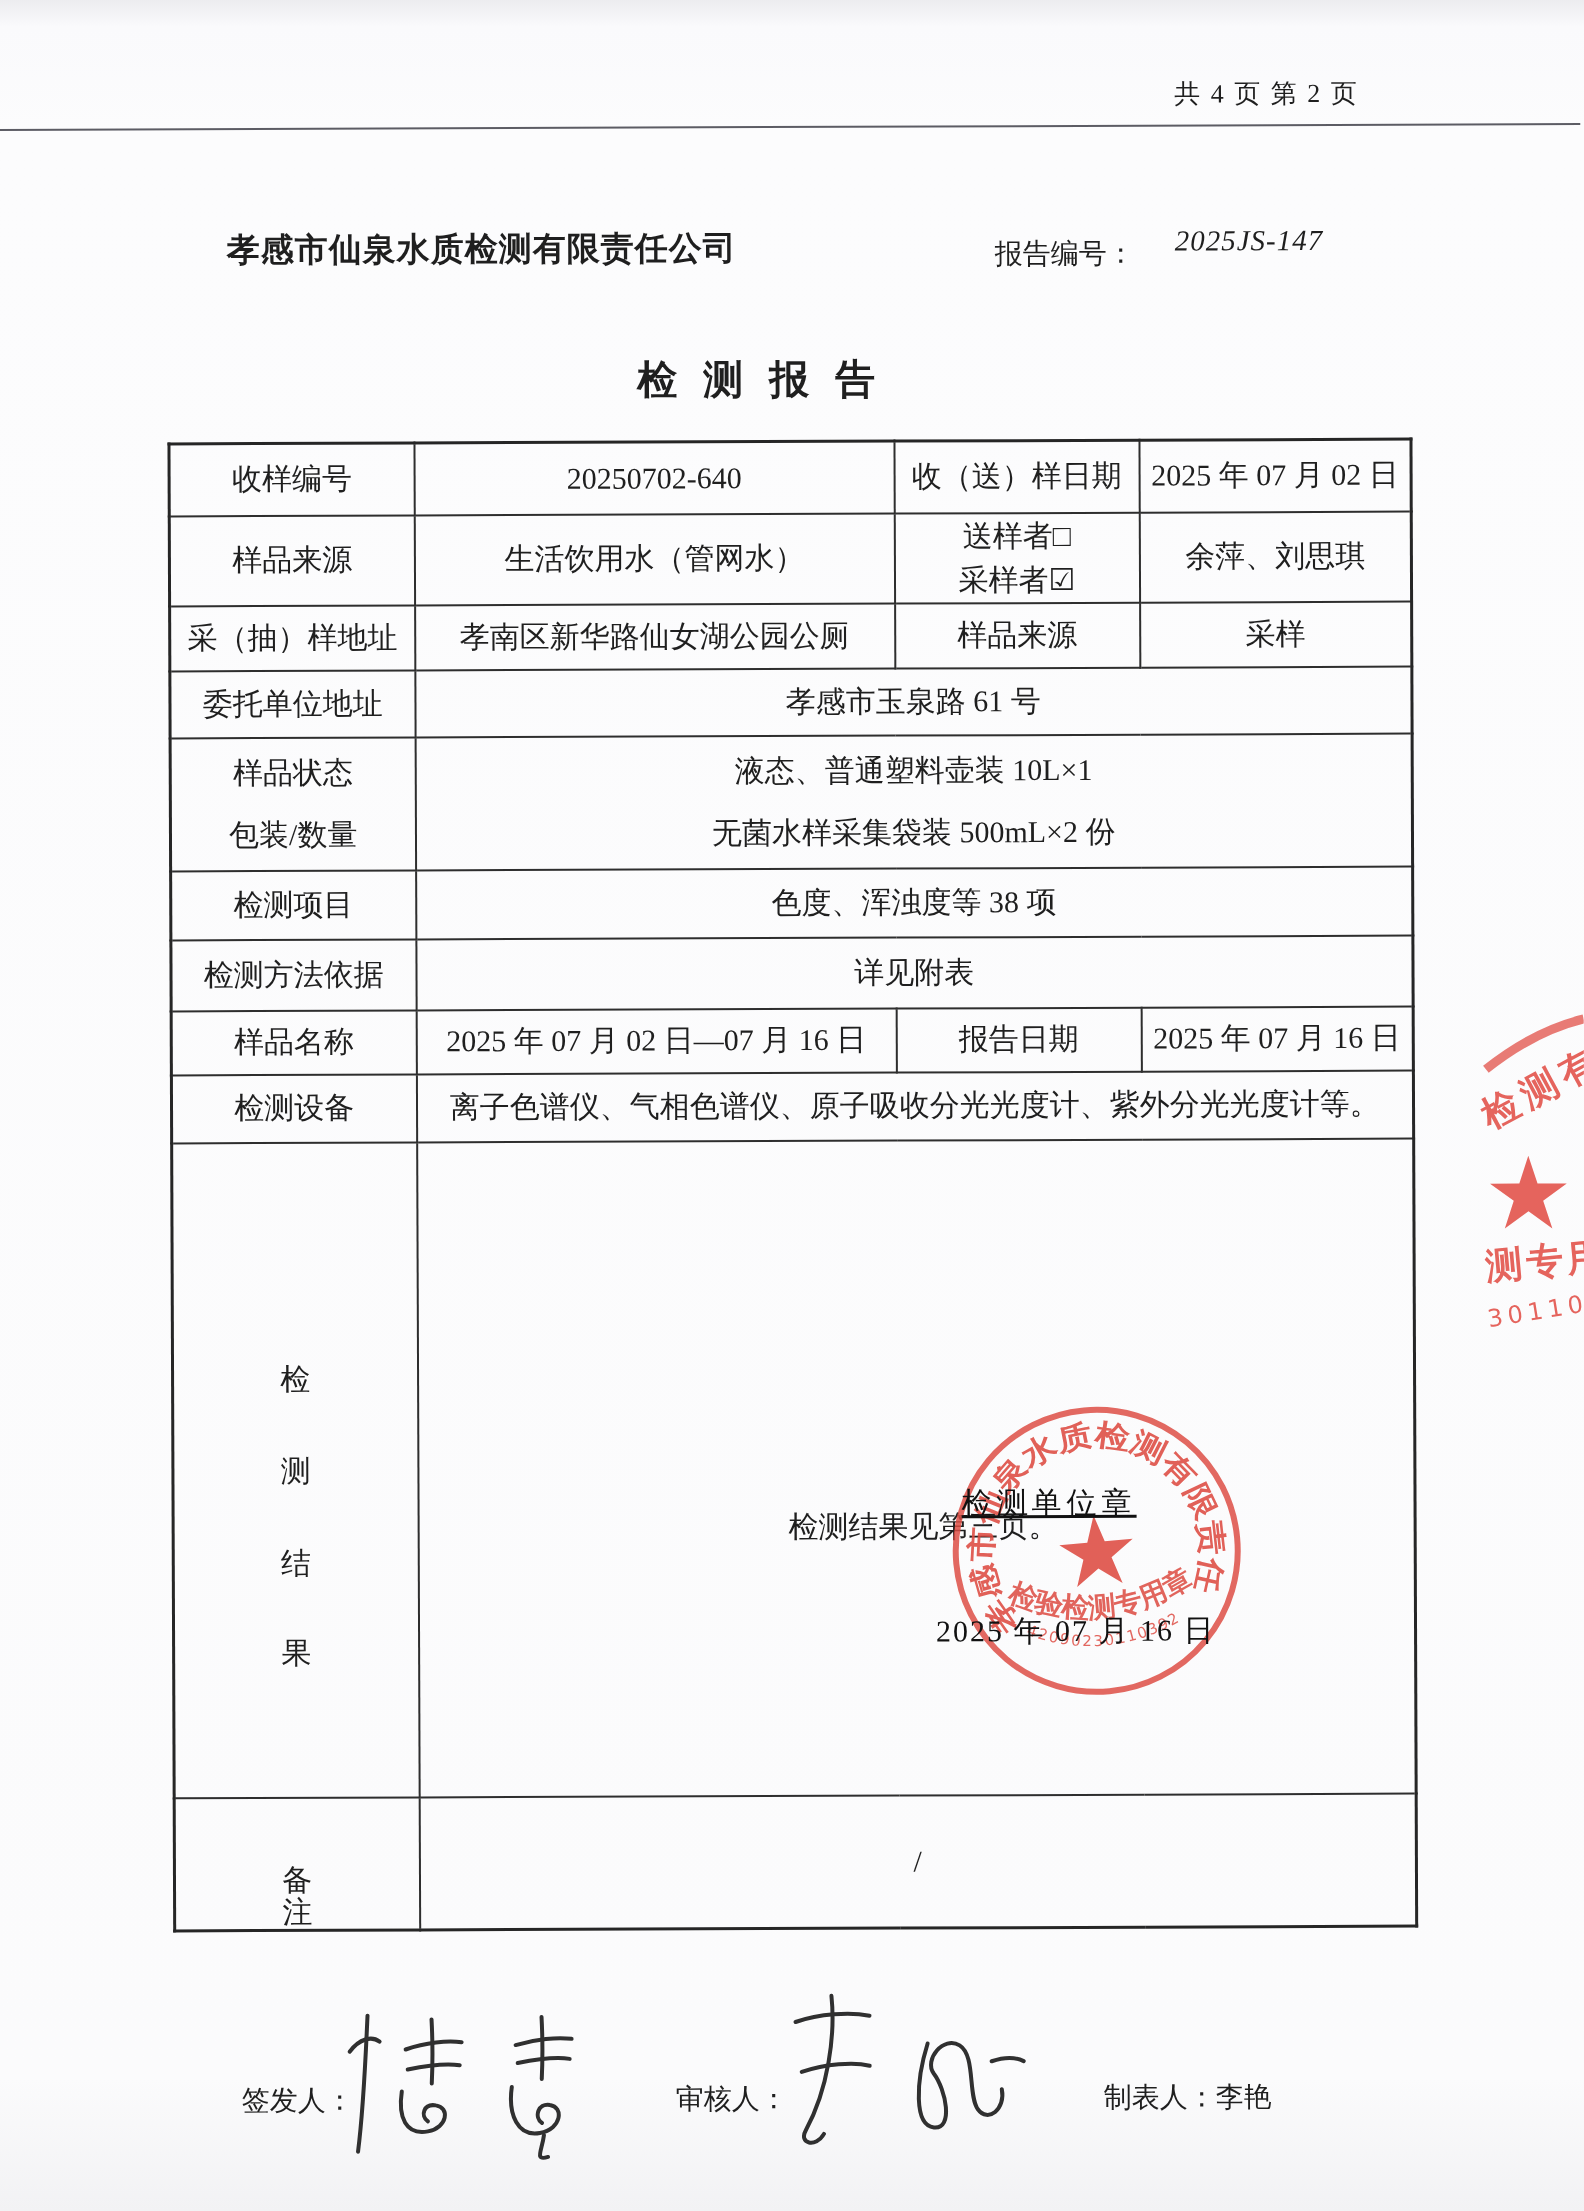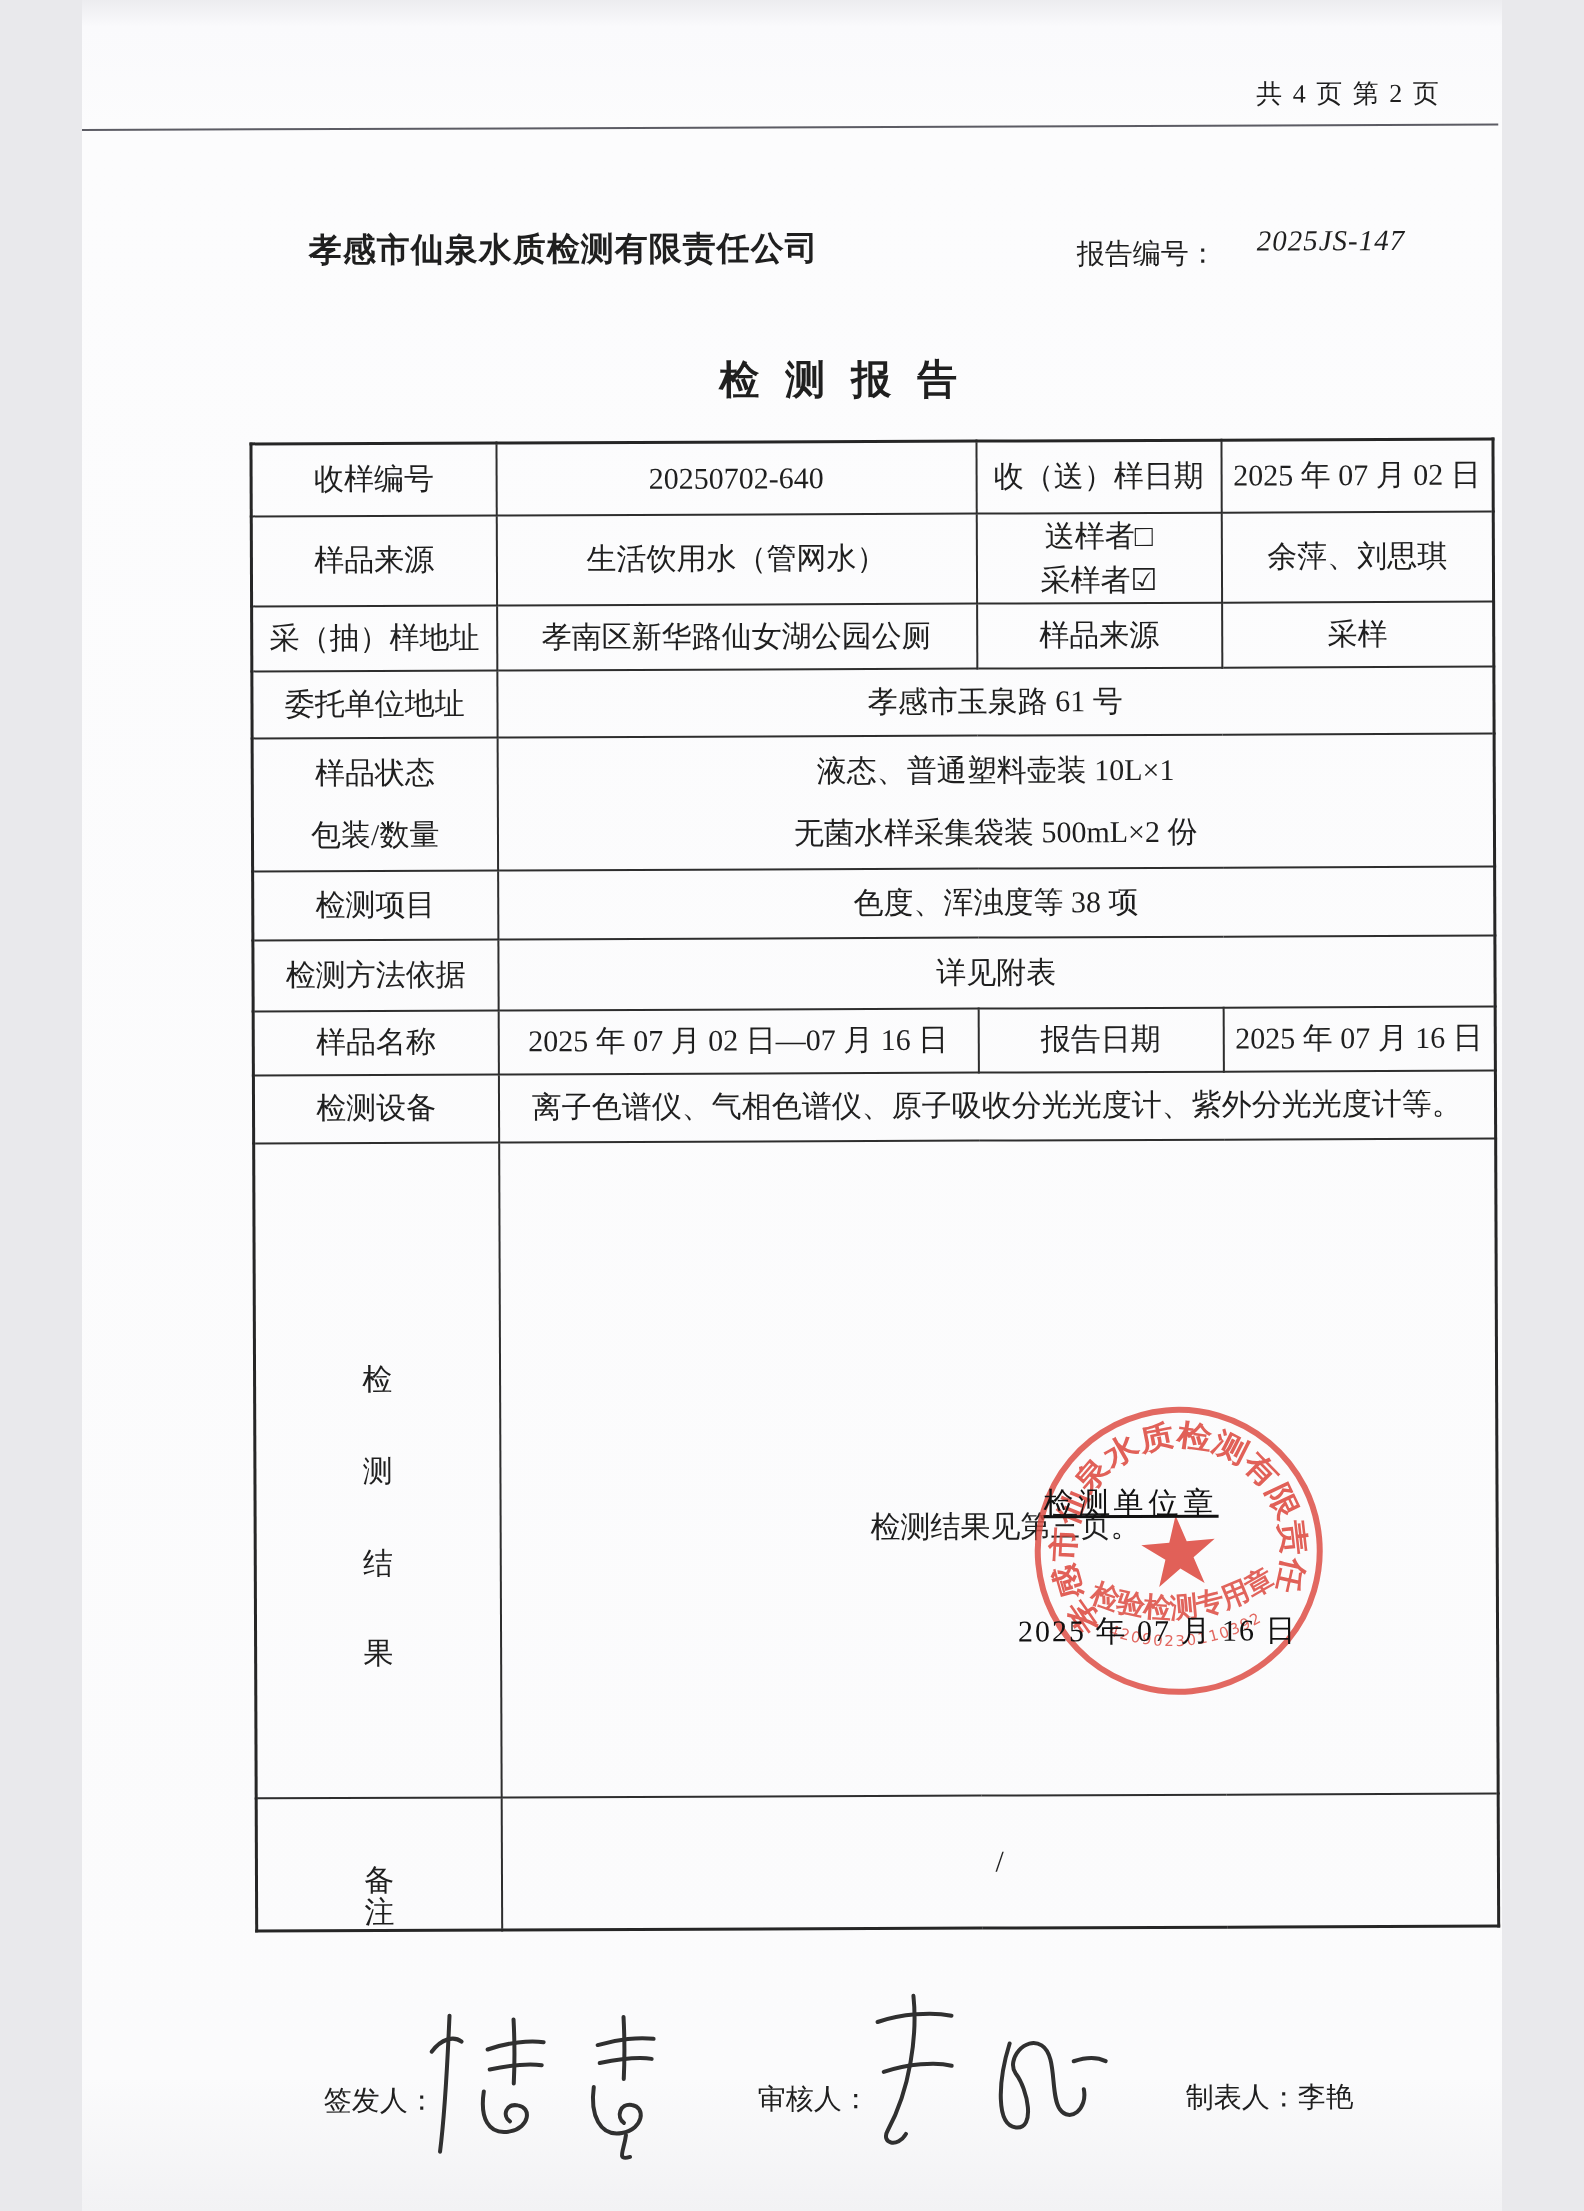--- a/index.html
+++ b/index.html
@@ -1,18 +1,18 @@
 <!DOCTYPE html>
 <html><head>
 <meta charset="utf-8">
 <style>
   html,body{margin:0;padding:0;background:#e9e9ec;}
   #page{
     position:relative;
-    width:1420px;height:2211px;
+    width:1584px;height:2211px;
     margin:0 auto;
     background:linear-gradient(180deg,#ececef 0%,#fafafc 1.2%,#fcfcfd 6%,#fbfbfc 94%,#f2f2f4 100%);
     overflow:hidden;
     font-family:"Liberation Serif","DejaVu Serif",serif;
     color:#1f1f1f;
   }
   #scan{position:absolute;left:0;top:0;width:100%;height:100%;
     transform:rotate(-0.22deg);transform-origin:792px 1100px;}
   .topline{position:absolute;left:0;top:126px;width:100%;height:2px;
     background:#33333d;opacity:.8;}

